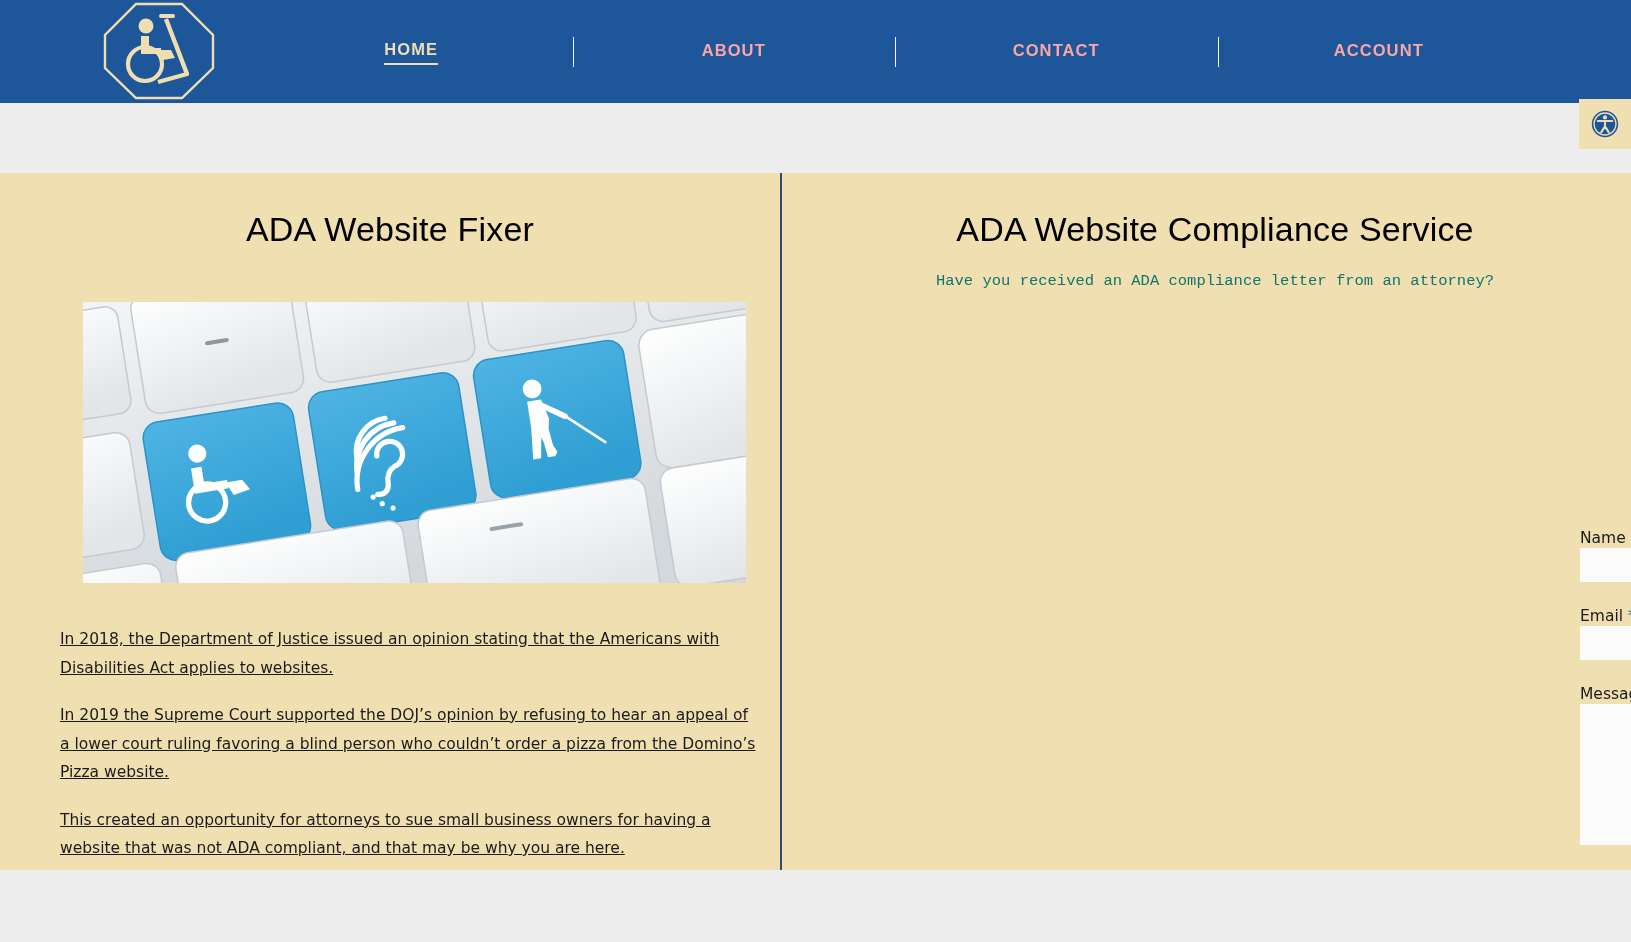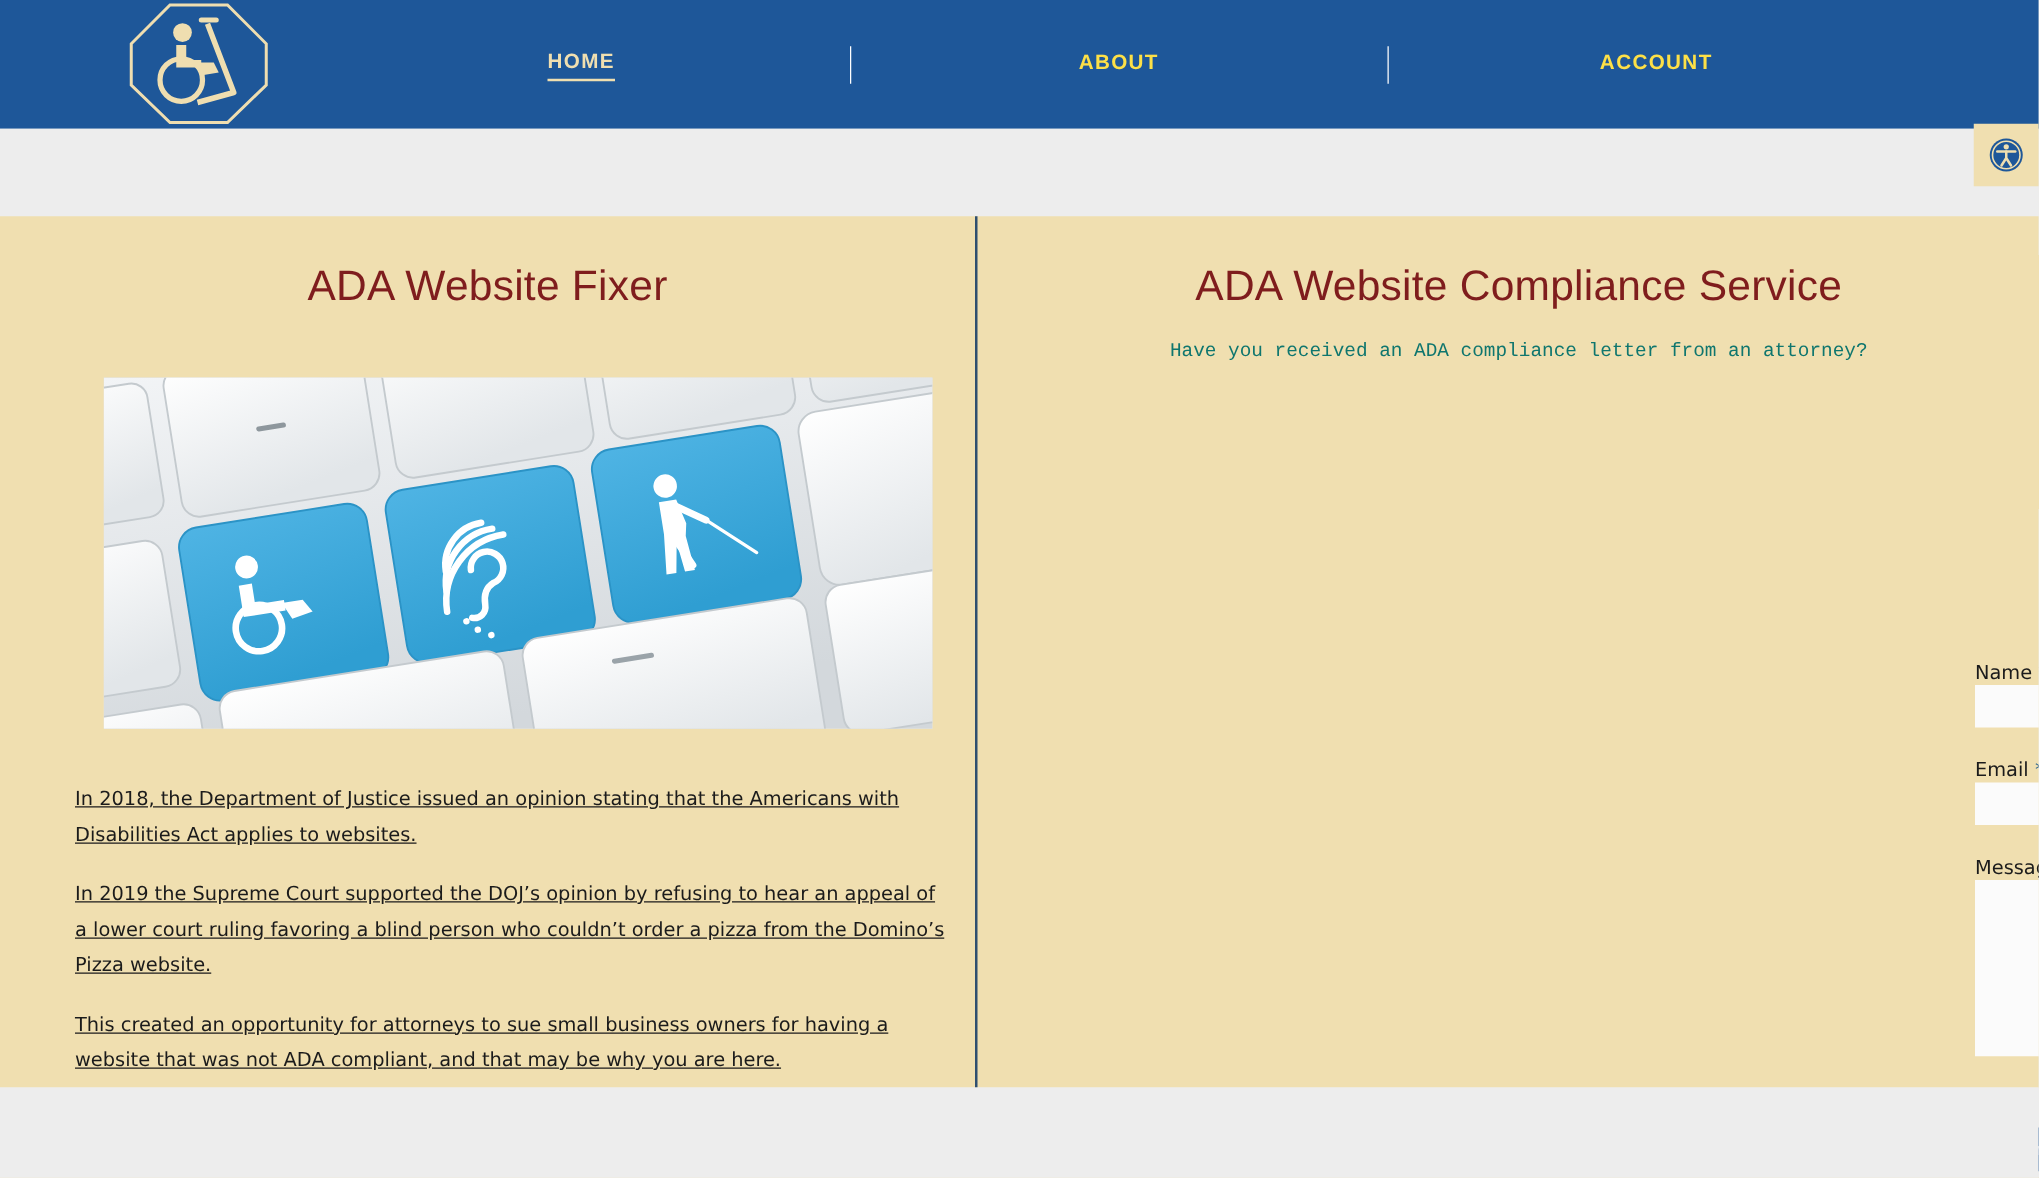--- a/index.html
+++ b/index.html
@@ -52,21 +52,21 @@
     flex: 1 1 0;
     text-align: center;
     position: relative;
     height: 103px;
     display: flex;
     align-items: center;
     justify-content: center;
   }
 
   .nav-link {
-    color: #fde047;
+    color: #fca5a5;
     font-family: "Liberation Sans", sans-serif;
     font-size: 16.5px;
     font-weight: 700;
     letter-spacing: 1.1px;
     text-decoration: none;
     padding-bottom: 3px;
     display: inline-block;
     line-height: 22px;
   }
 
@@ -133,21 +133,21 @@
 
   #right-col {
     flex: 1;
     height: 697px;
     position: relative;
     padding-left: 17px;
   }
 
   .col-title {
     text-align: center;
-    color: #7f1d1d;
+    color: #000000;
     font-family: "Liberation Sans", sans-serif;
     font-weight: 400;
     font-size: 34px;
     line-height: 40px;
     letter-spacing: 0.2px;
   }
 
   #left-title { margin-top: 36px; }
   #right-title { margin-top: 36px; }
 
@@ -285,20 +285,24 @@
     </a>
 
     <nav id="primary-nav">
       <div class="nav-item active">
 
         <a class="nav-link" href="#">HOME</a>
       </div>
       <div class="nav-item">
         <span class="nav-sep"></span>
         <a class="nav-link" href="#">ABOUT</a>
+      </div>
+      <div class="nav-item">
+        <span class="nav-sep"></span>
+        <a class="nav-link" href="#">CONTACT</a>
       </div>
       <div class="nav-item">
         <span class="nav-sep"></span>
         <a class="nav-link" href="#">ACCOUNT</a>
       </div>
     </nav>
   </header>
 
   <div id="gray-band"></div>
 

